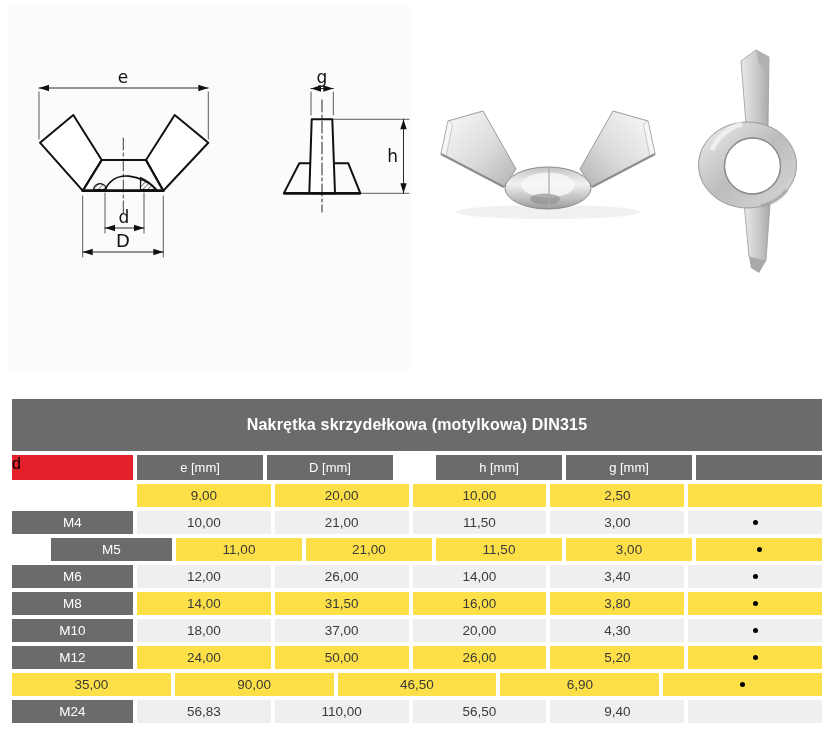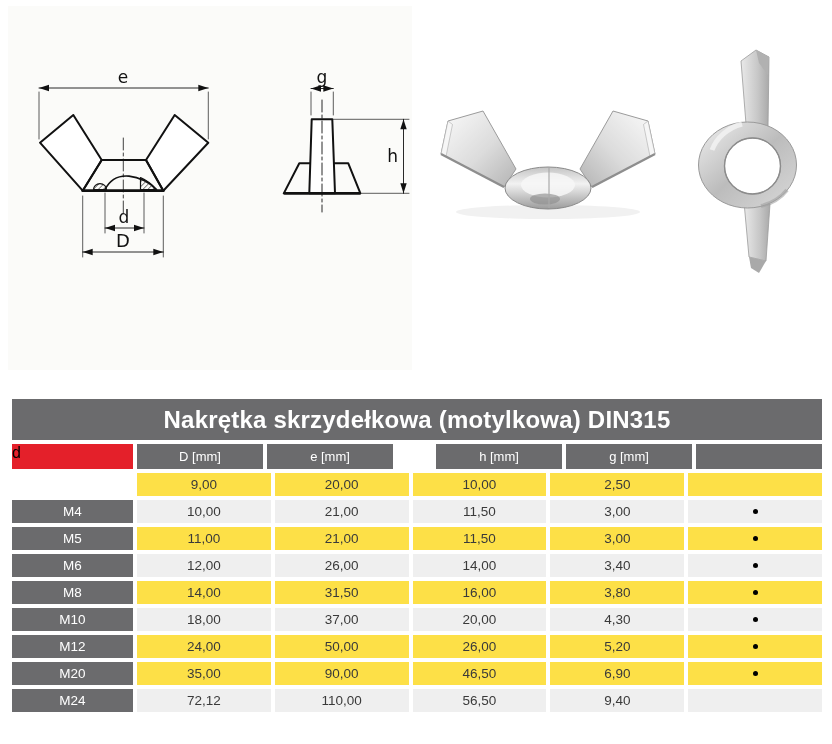--- a/index.html
+++ b/index.html
@@ -2,22 +2,22 @@
 <html><head>
 <meta charset="utf-8">
 <style>
   html,body{margin:0;padding:0;background:#fff;}
   #stage{position:relative;width:832px;height:744px;background:#fff;overflow:hidden;
          font-family:"Liberation Sans",sans-serif;}
   #drawings-svg{position:absolute;left:0;top:0;}
 
   
   #datasheet{position:absolute;left:12px;top:399px;width:810px;}
-  .tbl-title{height:41px;display:flex;align-items:center;justify-content:center;
-             color:#fff;font-size:24px;font-weight:600;letter-spacing:.2px;}
+  .tbl-title{height:52px;display:flex;align-items:center;justify-content:center;
+             color:#fff;font-size:16px;font-weight:600;letter-spacing:.2px;}
   .tbl-header{display:flex;gap:4px;margin-top:4px;height:25px;}
   .tbl-header .cell{display:flex;align-items:center;justify-content:center;
                     color:#fff;font-size:13px;}
   .cell-first{width:121px;flex:none;}
   .cell{flex:1;}
   .t-row{display:flex;gap:4px;margin-top:4px;height:23px;}
   .t-row .cell, .t-row .cell-first{display:flex;align-items:center;justify-content:center;}
   .row-label{color:#fff;font-size:13.5px;}
   .data-cell{background:#fde047;color:#3a3a3a;font-size:13.5px;}
   .t-row.alt .data-cell{background:#efefef;}
@@ -149,22 +149,22 @@
       <path d="M712,150 a46,40 0 0 1 30,-26" fill="none" stroke="#f4f4f4" stroke-width="5" opacity=".8"></path>
       <path d="M787,190 a46,40 0 0 1 -26,16" fill="none" stroke="#a2a2a2" stroke-width="4" opacity=".6"></path>
     </g>
   </svg>
 
   <div id="datasheet">
     <div class="tbl-title" style="background: rgb(107, 107, 109);">Nakrętka skrzydełkowa (motylkowa) DIN315</div>
 
     <div class="tbl-header">
       <div class="cell-first cell-hdr" style="background: rgb(228, 32, 42);">d</div>
+      <div class="cell cell-hdr" style="background: rgb(107, 107, 109);">e [mm]</div>
       <div class="cell cell-hdr" style="background: rgb(107, 107, 109);">D [mm]</div>
-      <div class="cell cell-hdr" style="background: rgb(107, 107, 109);">e [mm]</div>
       <div class="cell cell-hdr" style="background: rgb(107, 107, 109); margin-left: 39px;">h [mm]</div>
       <div class="cell cell-hdr" style="background: rgb(107, 107, 109);">g [mm]</div>
       <div class="cell cell-hdr" style="background: rgb(107, 107, 109);"></div>
     </div>
 
     <div id="table-body">
     <div class="t-row">
       <div class="cell-first row-label" style="background: rgb(107, 107, 109); margin-top: 24px;">M3</div>
       <div class="cell data-cell">9,00</div>
       <div class="cell data-cell">20,00</div>
@@ -180,21 +180,21 @@
       <div class="cell data-cell">10,00</div>
       <div class="cell data-cell">21,00</div>
       <div class="cell data-cell">11,50</div>
       <div class="cell data-cell">3,00</div>
       <div class="cell data-cell">
         <span class="dot show"></span>
       </div>
     </div>
 
     <div class="t-row">
-      <div class="cell-first row-label" style="background: rgb(107, 107, 109);">M5</div>
+      <div class="cell-first row-label" style="background: rgb(107, 107, 109); margin-left: 39px;">M5</div>
       <div class="cell data-cell">11,00</div>
       <div class="cell data-cell">21,00</div>
       <div class="cell data-cell">11,50</div>
       <div class="cell data-cell">3,00</div>
       <div class="cell data-cell">
         <span class="dot show"></span>
       </div>
     </div>
 
     <div class="t-row alt">
@@ -236,33 +236,32 @@
       <div class="cell data-cell">50,00</div>
       <div class="cell data-cell">26,00</div>
       <div class="cell data-cell">5,20</div>
       <div class="cell data-cell">
         <span class="dot show"></span>
       </div>
     </div>
 
 
     <div class="t-row">
-      <div class="cell-first row-label" style="background: rgb(107, 107, 109);">M20</div>
       <div class="cell data-cell">35,00</div>
       <div class="cell data-cell">90,00</div>
       <div class="cell data-cell">46,50</div>
       <div class="cell data-cell">6,90</div>
       <div class="cell data-cell">
         <span class="dot show"></span>
       </div>
     </div>
 
     <div class="t-row alt">
       <div class="cell-first row-label" style="background: rgb(107, 107, 109);">M24</div>
-      <div class="cell data-cell">72,12</div>
+      <div class="cell data-cell">56,83</div>
       <div class="cell data-cell">110,00</div>
       <div class="cell data-cell">56,50</div>
       <div class="cell data-cell">9,40</div>
       <div class="cell data-cell">
         
       </div>
     </div>
   </div>
   </div>
 

